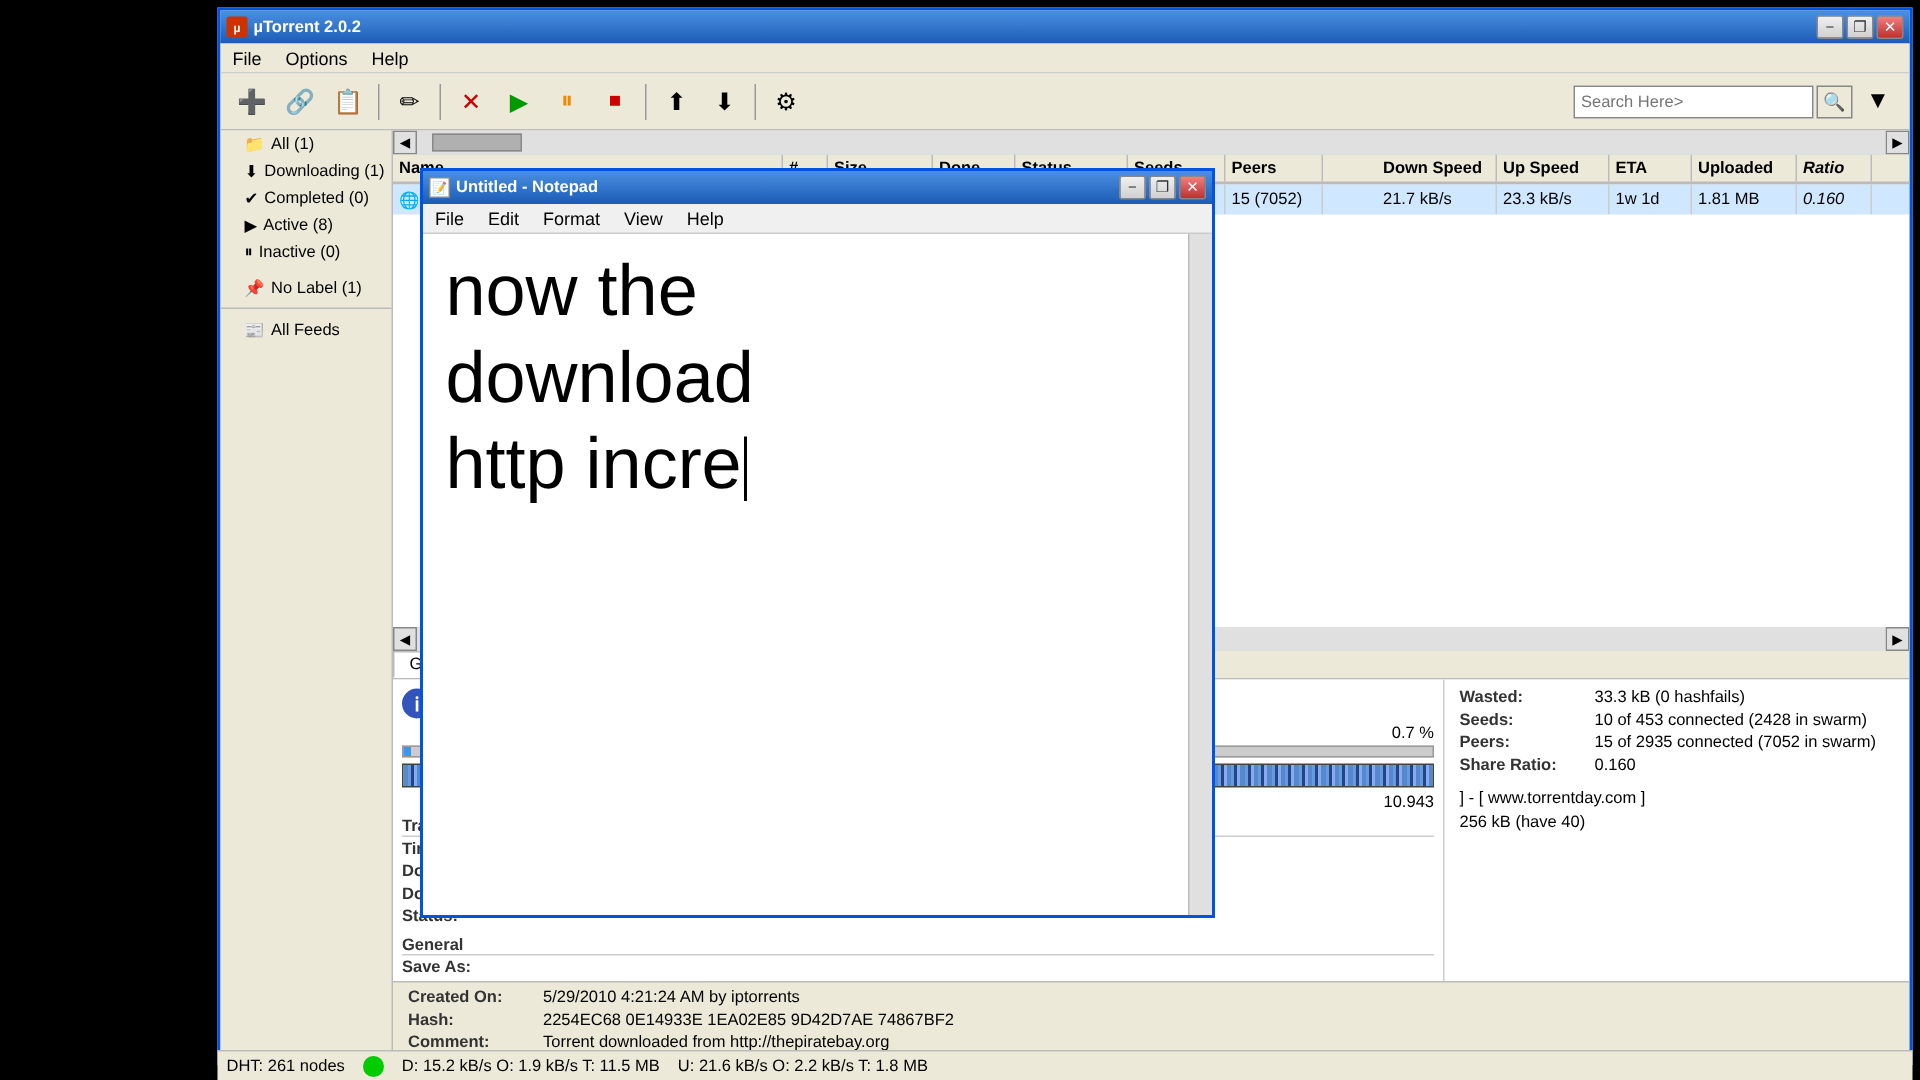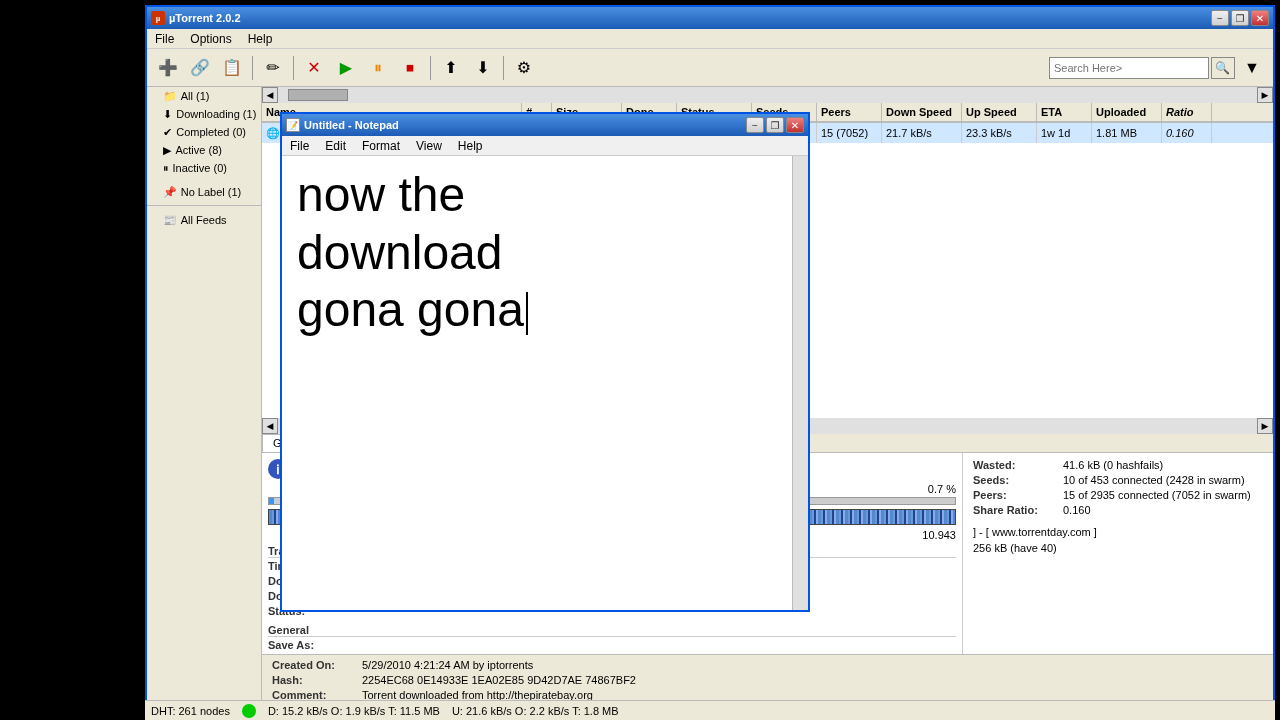--- a/index.html
+++ b/index.html
@@ -395,21 +395,21 @@
       border-bottom: 1px solid #ccc;
     }
 
     .col-name { width: 260px; }
     .col-num { width: 30px; }
     .col-size { width: 70px; }
     .col-done { width: 55px; }
     .col-status { width: 75px; }
     .col-seeds { width: 65px; }
     .col-peers { width: 65px; }
-    .col-down { width: 80px; }
+    .col-down { width: 80px; margin-left: 36px; }
     .col-up { width: 75px; }
     .col-eta { width: 55px; }
     .col-uploaded { width: 70px; }
     .col-ratio { width: 50px; font-style: italic; }
 
     .scroll-arrow {
       width: 16px;
       height: 16px;
       background: #e0e0e0;
       border: 1px solid #888;
@@ -640,21 +640,21 @@
             </div>
             <div class="detail-row">
               <span class="detail-label">Total Size:</span>
               <span class="detail-value"></span>
             </div>
           </div>
 
           <div style="width:310px; padding:6px 10px; font-size:11px; flex-shrink:0;">
             <div class="detail-row">
               <span class="detail-label">Wasted:</span>
-              <span class="detail-value">41.6 kB (0 hashfails)</span>
+              <span class="detail-value">33.3 kB (0 hashfails)</span>
             </div>
             <div class="detail-row">
               <span class="detail-label">Seeds:</span>
               <span class="detail-value">10 of 453 connected (2428 in swarm)</span>
             </div>
             <div class="detail-row">
               <span class="detail-label">Peers:</span>
               <span class="detail-value">15 of 2935 connected (7052 in swarm)</span>
             </div>
             <div class="detail-row">
@@ -712,20 +712,20 @@
     <span class="notepad-menu-item">Format</span>
     <span class="notepad-menu-item">View</span>
     <span class="notepad-menu-item">Help</span>
   </div>
 
   <div class="notepad-content">
     <div class="notepad-text">
       <div>now the</div>
       <div>download</div>
       <div>
-        <span>gona gona</span><span class="notepad-cursor"></span>
+        <span>http incre</span><span class="notepad-cursor"></span>
       </div>
     </div>
     <div class="notepad-scrollbar-v">
       
     </div>
   </div>
 </div>
 
 </body></html>

